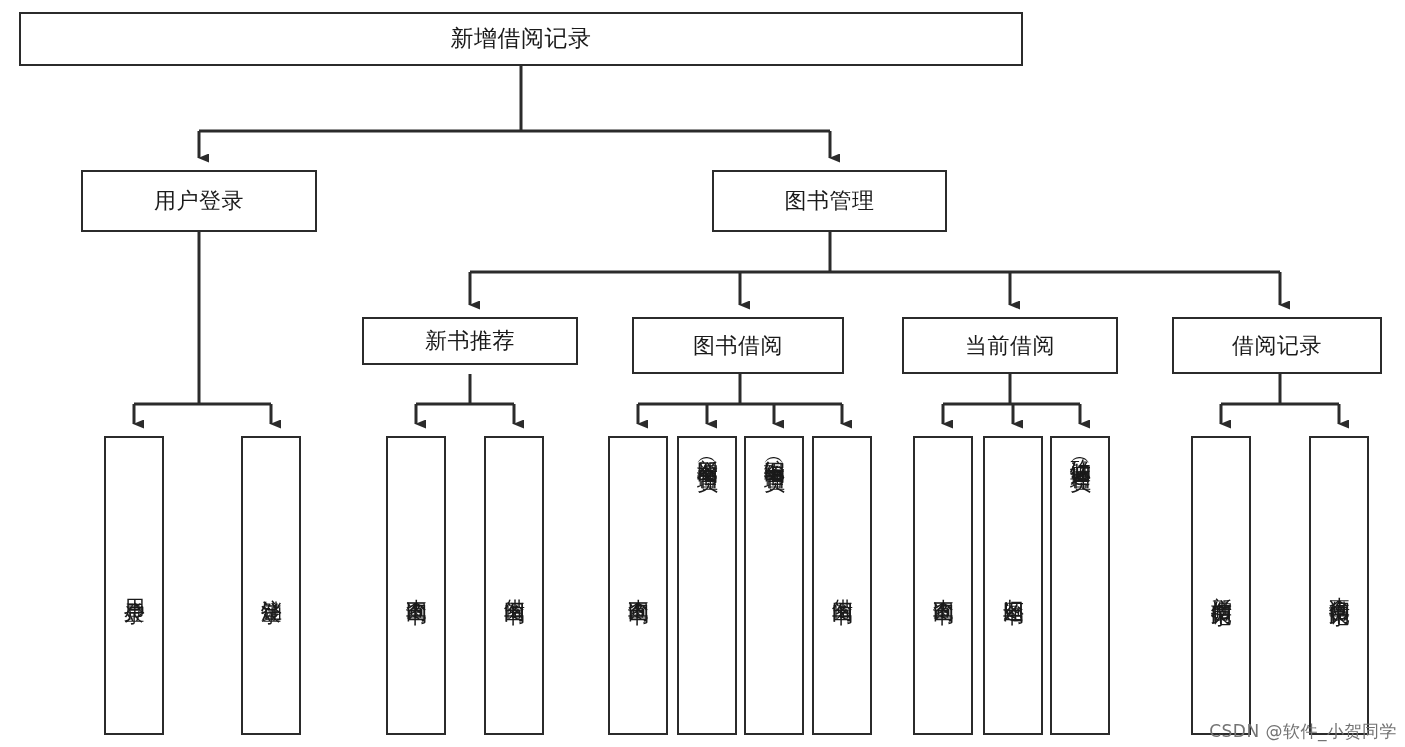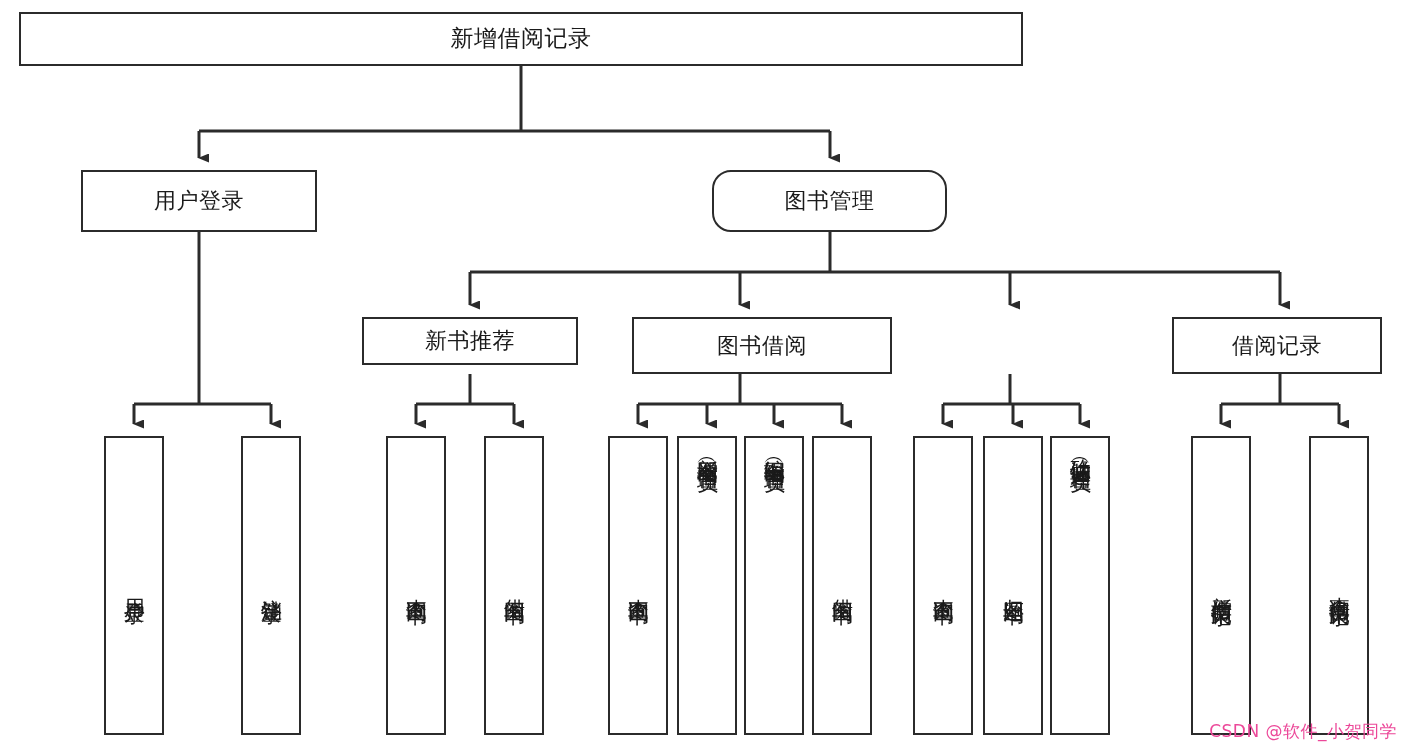--- a/index.html
+++ b/index.html
@@ -64,21 +64,21 @@
   }
   .node.vertical.centered {
     align-items: center;
     padding-top: 0;
   }
   .watermark {
     position: absolute;
     right: 8px;
     bottom: 4px;
     font-size: 17px;
-    color: #ec4899;
+    color: #737373;
     letter-spacing: 0.5px;
     white-space: nowrap;
   }
 </style>
 </head>
 <body>
 
 <div id="diagram-root">
 
   <svg class="connectors" viewBox="0 0 1405 747" xmlns="http://www.w3.org/2000/svg">
@@ -143,29 +143,32 @@
     </g>
   </svg>
 
   <div class="node horizontal title" style="left:19px; top:12px; width:1004px; height:54px;">
     <span class="label">新增借阅记录</span>
   </div>
 
   <div class="node horizontal" style="left:81px; top:170px; width:236px; height:62px;">
     <span class="label">用户登录</span>
   </div>
-  <div class="node horizontal" style="left:712px; top:170px; width:235px; height:62px;border-radius:19px;">
+  <div class="node horizontal" style="left:712px; top:170px; width:235px; height:62px;">
     <span class="label">图书管理</span>
   </div>
 
   <div class="node horizontal" style="left:362px; top:317px; width:216px; height:48px;">
     <span class="label">新书推荐</span>
   </div>
-  <div class="node horizontal" style="left:632px; top:317px; width:260px; height:57px;">
+  <div class="node horizontal" style="left:632px; top:317px; width:212px; height:57px;">
     <span class="label">图书借阅</span>
+  </div>
+  <div class="node horizontal" style="left:902px; top:317px; width:216px; height:57px;">
+    <span class="label">当前借阅</span>
   </div>
   <div class="node horizontal" style="left:1172px; top:317px; width:210px; height:57px;">
     <span class="label">借阅记录</span>
   </div>
 
   <div class="node vertical centered" style="left:104px; top:436px; width:60px; height:299px;">
     <span class="label">用户登录</span>
   </div>
   <div class="node vertical centered" style="left:241px; top:436px; width:60px; height:299px;">
     <span class="label">注销登录</span>

